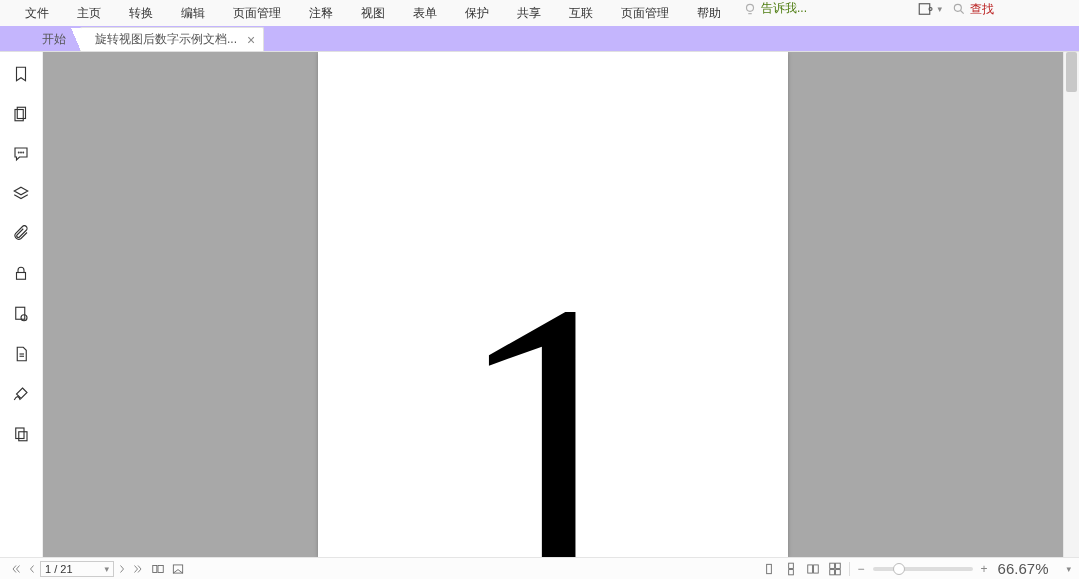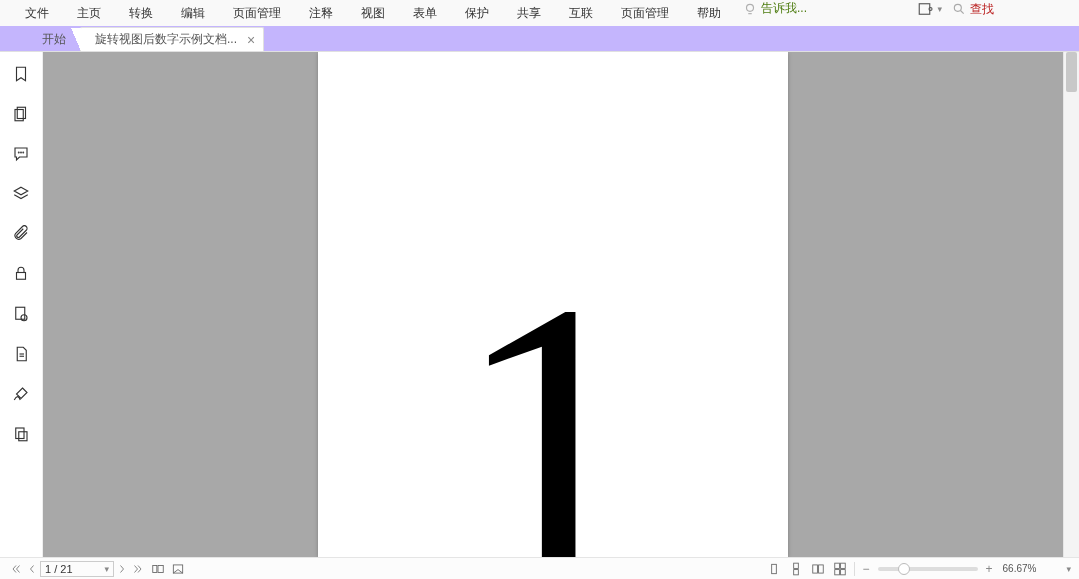--- a/index.html
+++ b/index.html
@@ -31,21 +31,21 @@
   .statusbar { height: 22px; background: #fcfcfc; border-top: 1px solid #e5e5e5; display: flex; align-items: center; padding: 0 8px; }
   .statusbar .nav { display: flex; align-items: center; gap: 0; }
   .statusbar .nav .navbtn { width: 16px; height: 16px; display:flex; align-items:center; justify-content:center; color:#777; font-size:12px; }
   .statusbar .page-input { width: 74px; height: 16px; border: 1px solid #ccc; font-size: 11px; padding: 0 4px; display:flex; align-items:center; }
   .statusbar .page-input .dd { margin-left:auto; color:#888; font-size:9px; }
   .statusbar .micon { width: 16px; height: 16px; display:flex; align-items:center; justify-content:center; color:#666; margin-left:4px; }
   .statusbar .right { margin-left: auto; display: flex; align-items: center; gap: 6px; }
   .statusbar .viewbtn { width: 16px; height: 16px; display:flex; align-items:center; justify-content:center; }
   .statusbar .zoom-slider { width: 100px; height: 4px; background: #ddd; position: relative; border-radius:2px; }
   .statusbar .zoom-slider .knob { position:absolute; left:20px; top:-4px; width:12px; height:12px; background:#fff; border:1px solid #bbb; border-radius:50%; }
-  .statusbar .zoom-label { font-size: 10px; color:#555; margin-left:2px; margin-right:14px; }
+  .statusbar .zoom-label { font-size: 15px; color:#555; margin-left:2px; margin-right:2px; }
   .statusbar .plusminus { color:#888; font-size:12px; padding:0 2px; }
   svg { display:block; }
 </style>
 </head>
 <body>
 
 <div class="menubar">
   <div class="menu-item">文件</div>
   <div class="menu-item">主页</div>
   <div class="menu-item">转换</div>

